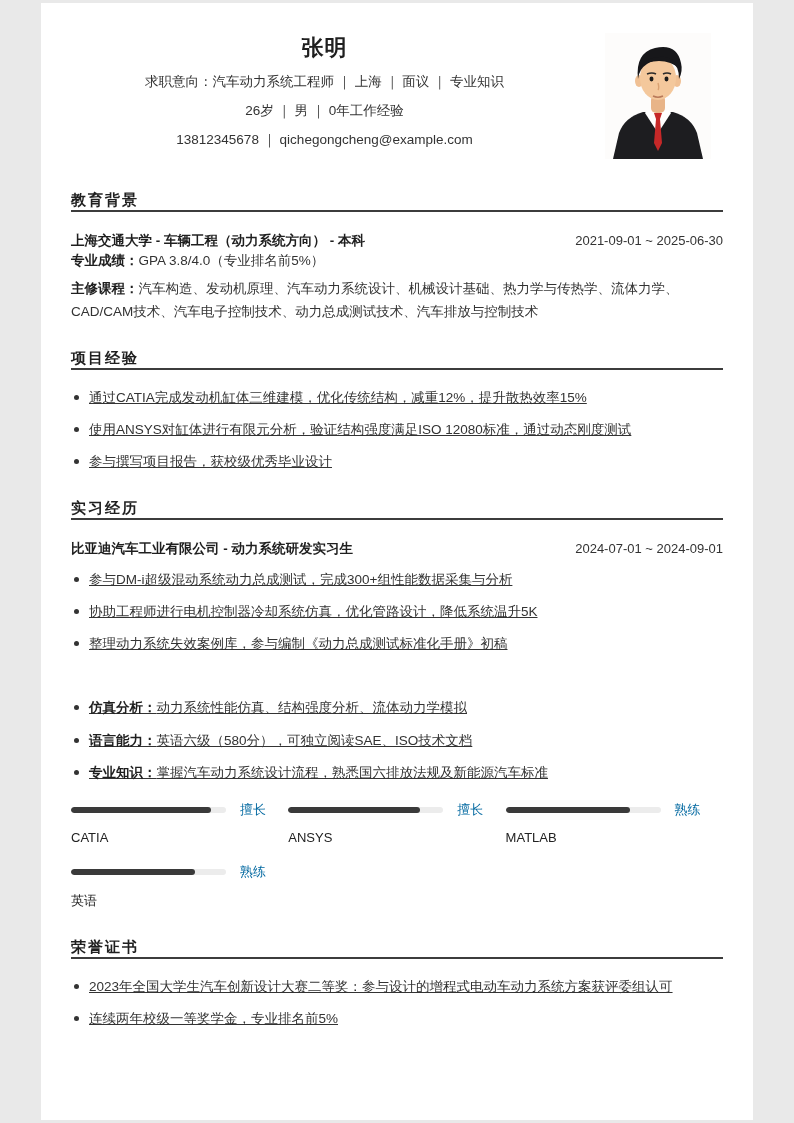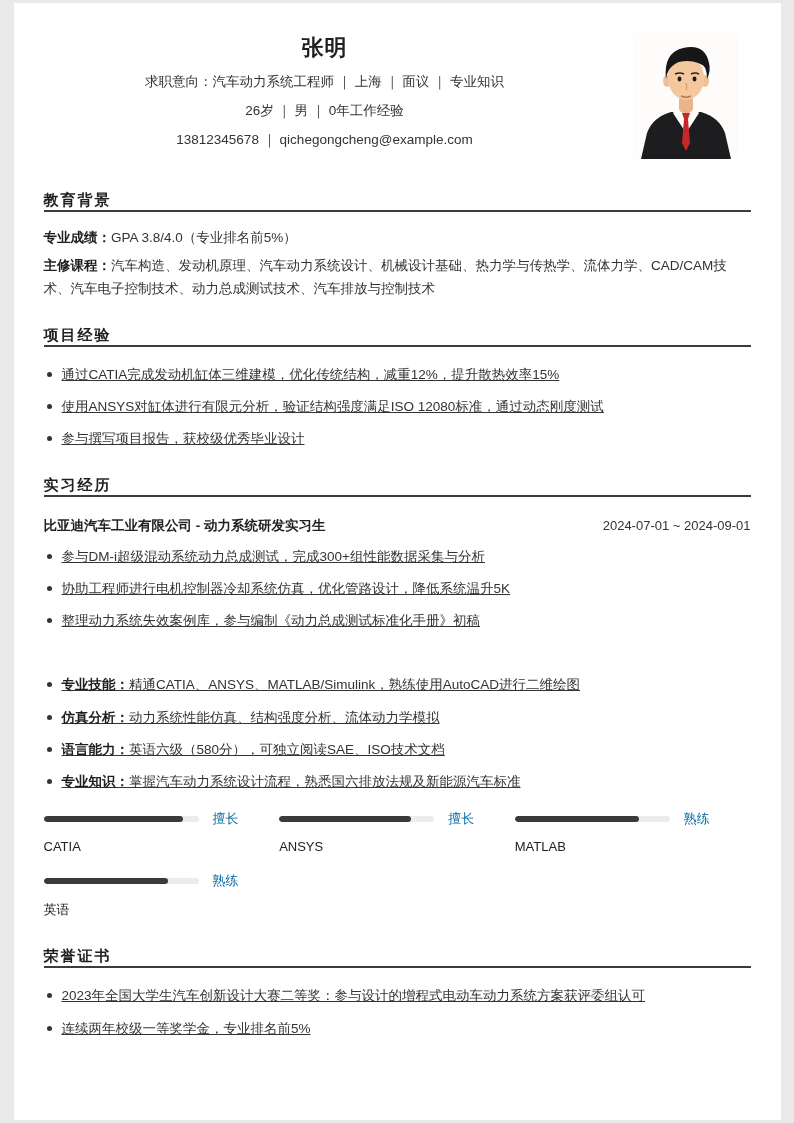--- a/index.html
+++ b/index.html
@@ -3,21 +3,21 @@
 <meta charset="utf-8">
 <style>
   * { margin: 0; padding: 0; box-sizing: border-box; }
   html, body { background: #e9e9e9; }
   body {
     width: 794px; height: 1123px;
     font-family: "Liberation Sans", "DejaVu Sans", sans-serif;
     color: #333;
   }
   .page {
-    width: 767px; height: 1117px;
+    width: 712px; height: 1117px;
     margin: 3px auto 0 auto;
     background: #ffffff;
     padding: 20px 30px 20px 30px;
     overflow: hidden;
   }
 
   
   .resume-header { position: relative; min-height: 132px; }
   .header-text { padding-right: 145px; text-align: center; }
   .candidate-name { font-size: 22px; font-weight: bold; color: #1f1f1f; margin-top: 10px; letter-spacing: 1px; }
@@ -34,21 +34,21 @@
     letter-spacing: 2px;
     padding-bottom: 0;
     border-bottom: 2px solid #3c3c3c;
   }
   .section-body { padding-top: 6px; }
 
   .row-between { display: flex; justify-content: space-between; align-items: baseline; margin-top: 14px; }
   .entry-title { font-size: 13.5px; font-weight: bold; color: #1f1f1f; }
   .entry-date { font-size: 13px; color: #333; white-space: nowrap; }
 
-  .kv-line { font-size: 13.5px; margin-top: 9px; line-height: 1.65; }
+  .kv-line { font-size: 13.5px; line-height: 1.65; }
   .kv-label { font-weight: bold; color: #1f1f1f; }
 
   ul.bullets { list-style: none; margin-top: 4px; }
   ul.bullets li {
     position: relative;
     font-size: 13.5px; line-height: 1.5;
     padding-left: 18px;
     margin-top: 12px;
     text-decoration: underline;
   }
@@ -113,20 +113,24 @@
 
         <path d="M53,50 Q54.5,55 53,57" stroke="#d9a172" stroke-width="1.4" fill="none"></path>
         <path d="M48,63 Q53,65.5 58,63" stroke="#b97a5a" stroke-width="1.5" fill="none"></path>
       </svg>
     </div>
   </header>
 
   <section class="section">
     <h2 class="section-title">教育背景</h2>
     <div class="section-body">
+      <div class="row-between">
+        <span class="entry-title">上海交通大学 - 车辆工程（动力系统方向） - 本科</span>
+        <span class="entry-date">2021-09-01 ~ 2025-06-30</span>
+      </div>
       <div class="kv-line">
         <span class="kv-label">专业成绩：</span><span>GPA 3.8/4.0（专业排名前5%）</span>
       </div>
       <div class="kv-line" style="margin-top:6px">
         <span class="kv-label">主修课程：</span><span>汽车构造、发动机原理、汽车动力系统设计、机械设计基础、热力学与传热学、流体力学、CAD/CAM技术、汽车电子控制技术、动力总成测试技术、汽车排放与控制技术</span>
       </div>
     </div>
   </section>
 
   <section class="section">
@@ -151,21 +155,20 @@
         <li>参与DM-i超级混动系统动力总成测试，完成300+组性能数据采集与分析</li>
         <li>协助工程师进行电机控制器冷却系统仿真，优化管路设计，降低系统温升5K</li>
         <li>整理动力系统失效案例库，参与编制《动力总成测试标准化手册》初稿</li>
       </ul>
     </div>
   </section>
 
   <section class="section">
     <div class="section-body">
       <ul class="bullets">
-        <li><span class="b-label">专业技能：</span><span>精通CATIA、ANSYS、MATLAB/Simulink，熟练使用AutoCAD进行二维绘图</span></li>
         <li><span class="b-label">仿真分析：</span><span>动力系统性能仿真、结构强度分析、流体动力学模拟</span></li>
         <li><span class="b-label">语言能力：</span><span>英语六级（580分），可独立阅读SAE、ISO技术文档</span></li>
         <li><span class="b-label">专业知识：</span><span>掌握汽车动力系统设计流程，熟悉国六排放法规及新能源汽车标准</span></li>
       </ul>
 
       <div class="bars">
         <div class="bar-item">
           <div class="bar-row">
             <div class="bar-track">
                 <div class="bar-fill" style="width: 90%;"></div>

